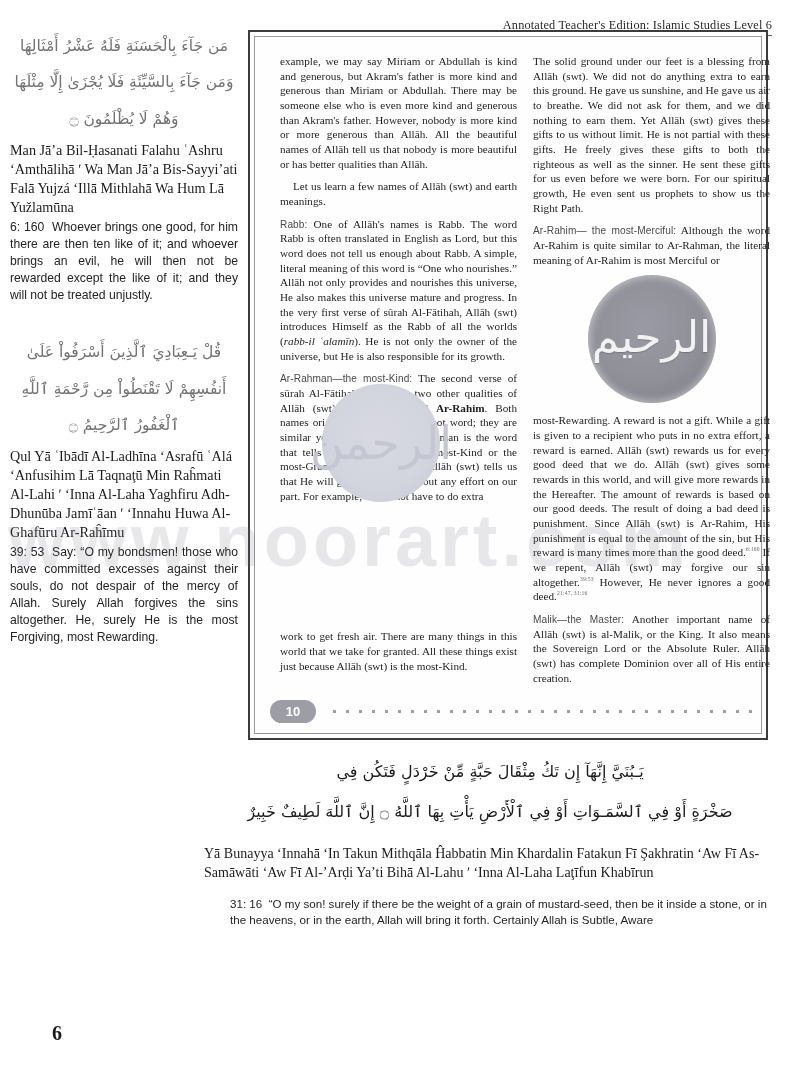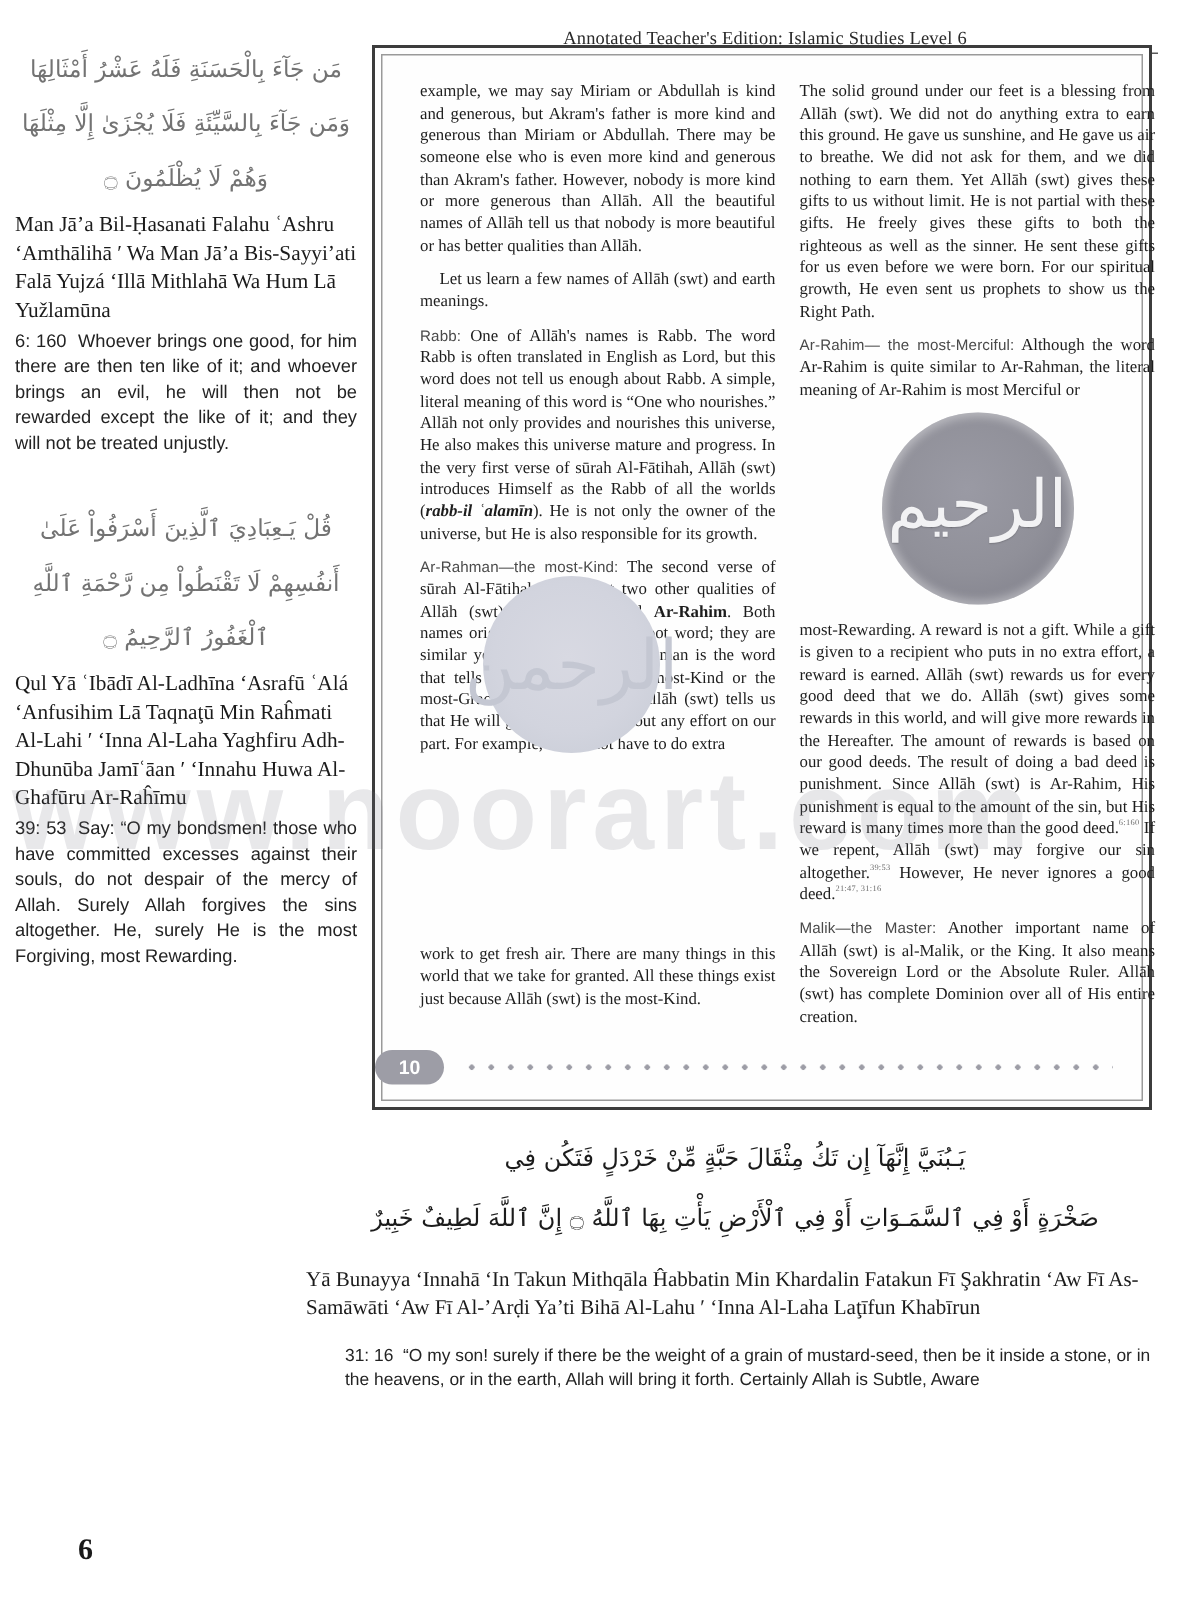--- a/index.html
+++ b/index.html
@@ -15,21 +15,21 @@
     color: #1a1a1a;
     overflow: hidden;
   }
 
   
   .header {
     position: absolute;
     top: 18px;
     left: 248px;
     width: 524px;
-    text-align: center;
+    text-align: right;
     font-family: "Liberation Serif", serif;
     font-size: 12.3px;
     letter-spacing: .15px;
     color: #2a2a2a;
   }
   .header-rule {
     position: absolute;
     top: 35px;
     left: 248px;
     width: 524px;
@@ -70,21 +70,21 @@
 
   .col p { margin: 0 0 8px 0; }
   .col p.indent { text-indent: 13px; }
   .term {
     font-family: "Liberation Sans", sans-serif;
     font-size: 10.1px;
     color: #4a4a4a;
     letter-spacing: .1px;
   }
   .bold { font-weight: bold; }
-  .ital { font-style: italic; font-weight: bold; }
+  .ital { font-style: italic; }
   sup.ref {
     font-size: 5.6px;
     color: #6a6a6a;
     vertical-align: super;
     letter-spacing: .2px;
   }
 
   
   .calli-faint {
     position: absolute;
@@ -125,21 +125,21 @@
     font-size: 44px;
     color: #f2f2f4;
     line-height: 1;
     transform: translateY(-2px);
     text-shadow: 0 1px 1px rgba(0,0,0,.18);
   }
 
   
   .page-badge-row {
     position: absolute;
-    left: 0;
+    left: 20px;
     bottom: 14px;
     width: 498px;
     height: 26px;
     display: flex;
     align-items: center;
   }
   .page-badge {
     width: 46px;
     height: 23px;
     border-radius: 12px;

